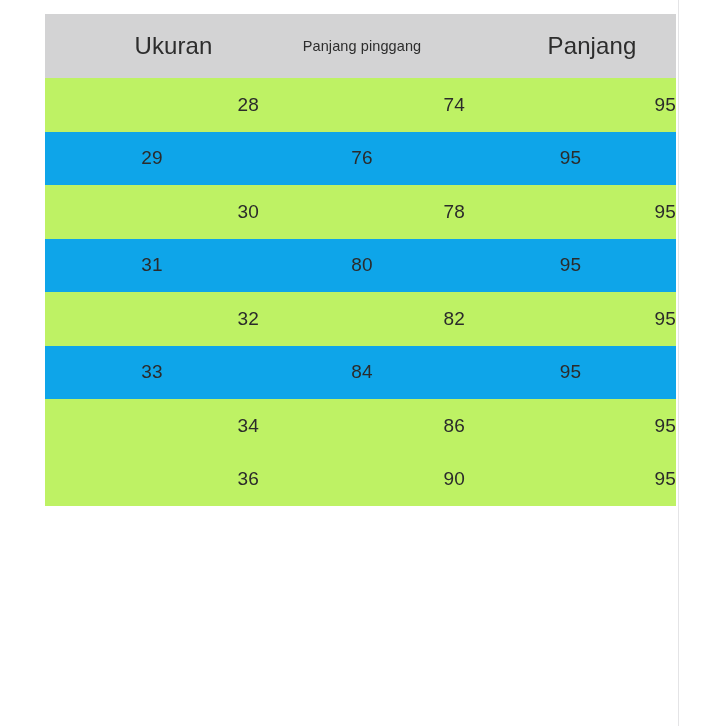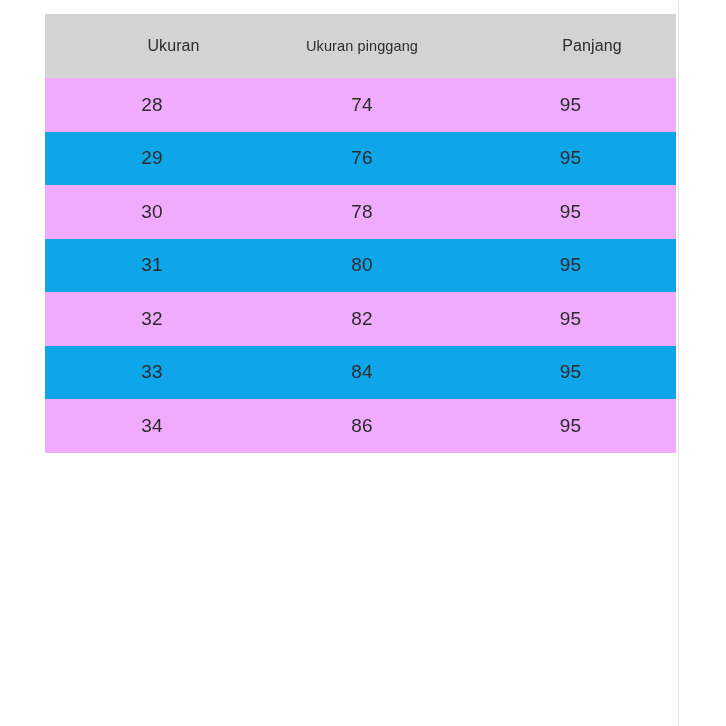--- a/index.html
+++ b/index.html
@@ -49,54 +49,54 @@
   .size-table thead th {
     background: #d3d3d4;
     height: 64px;
     padding: 0;
     text-align: center;
     vertical-align: middle;
     font-weight: 400;
     color: #2d2d2d;
     letter-spacing: .1px;
   }
-  .size-table thead th.h-lg { font-size: 16px; padding-left: 43px; }
+  .size-table thead th.h-lg { font-size: 24px; padding-left: 43px; }
   .size-table thead th.h-sm { font-size: 14.5px; }
 
   .size-table tbody td {
     height: 53.5px;
     padding: 0;
     text-align: center;
     vertical-align: middle;
     font-size: 19px;
     font-weight: 400;
     color: #2b2b2b;
     letter-spacing: .2px;
   }
 
-  .size-table tbody tr.row-odd  td { background: #f0abfc; }
+  .size-table tbody tr.row-odd  td { background: #bef264; text-align: right; }
   .size-table tbody tr.row-even td { background: #0ea5e9; }
 </style>
 </head>
 <body>
 
 <div id="page">
 
   <div class="page-right-rule"></div>
 
   <table class="size-table">
     <colgroup>
       <col class="c1">
       <col class="c2">
       <col class="c3">
     </colgroup>
     <thead>
       <tr>
         <th class="h-lg">Ukuran</th>
-        <th class="h-sm">Ukuran pinggang</th>
+        <th class="h-sm">Panjang pinggang</th>
         <th class="h-lg">Panjang</th>
       </tr>
     </thead>
     <tbody id="table-body">
         <tr class="row-odd">
           <td>28</td>
           <td>74</td>
           <td>95</td>
         </tr>
         <tr class="row-even">
@@ -122,16 +122,21 @@
         <tr class="row-even">
           <td>33</td>
           <td>84</td>
           <td>95</td>
         </tr>
         <tr class="row-odd">
           <td>34</td>
           <td>86</td>
           <td>95</td>
         </tr>
+        <tr class="row-odd">
+          <td>36</td>
+          <td>90</td>
+          <td>95</td>
+        </tr>
       </tbody>
   </table>
 
 </div>
 
 </body></html>

